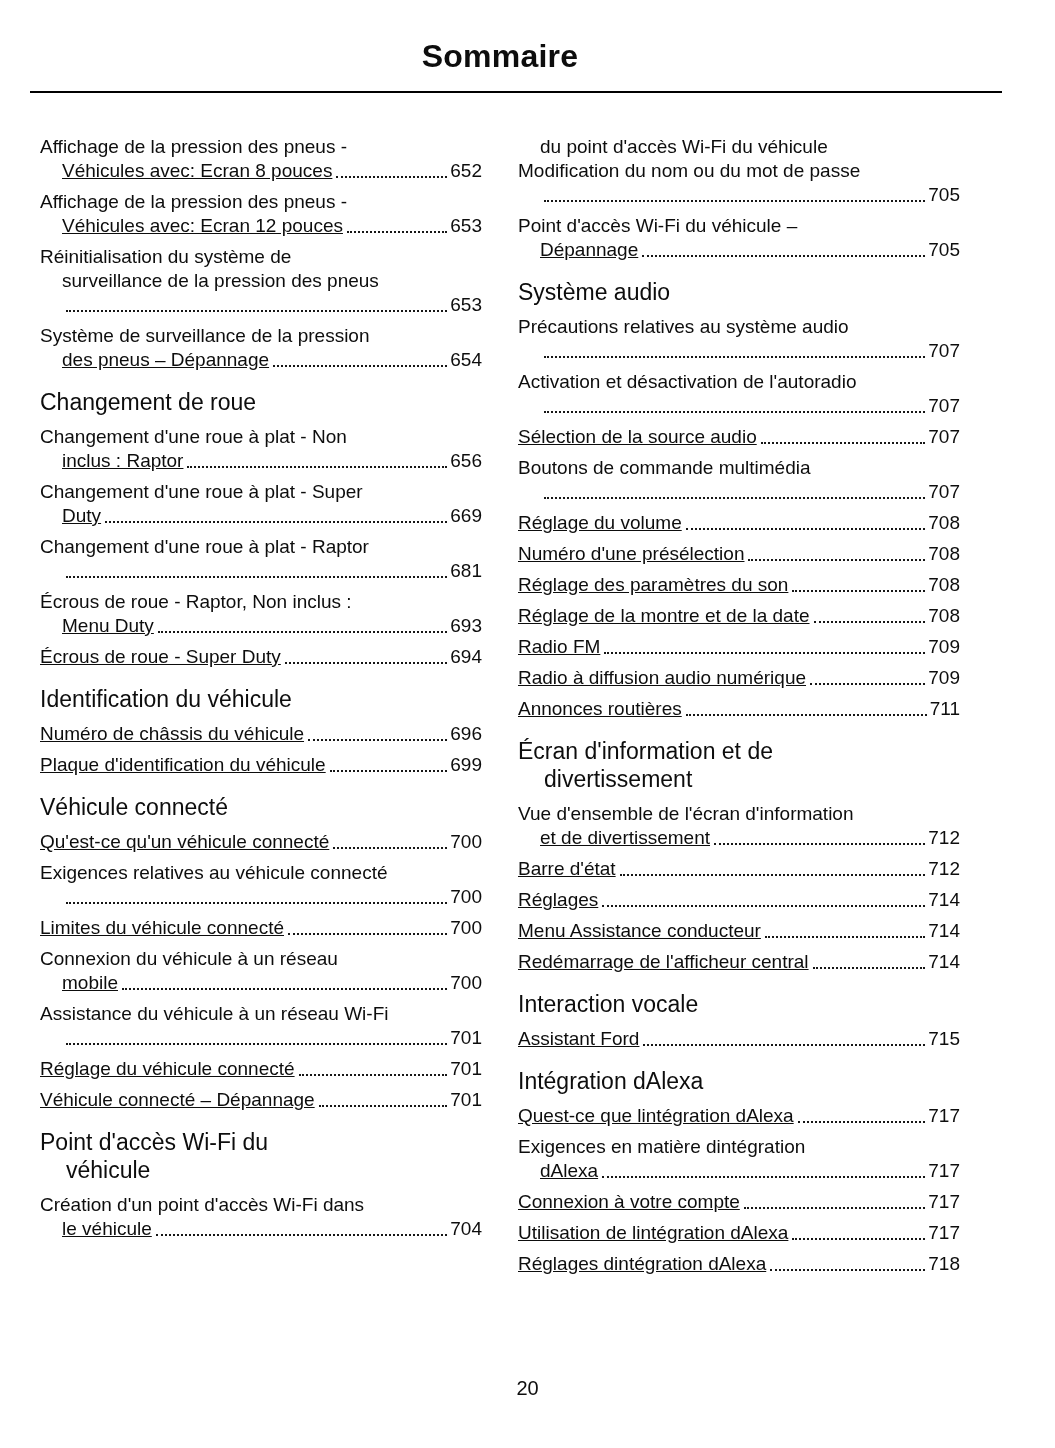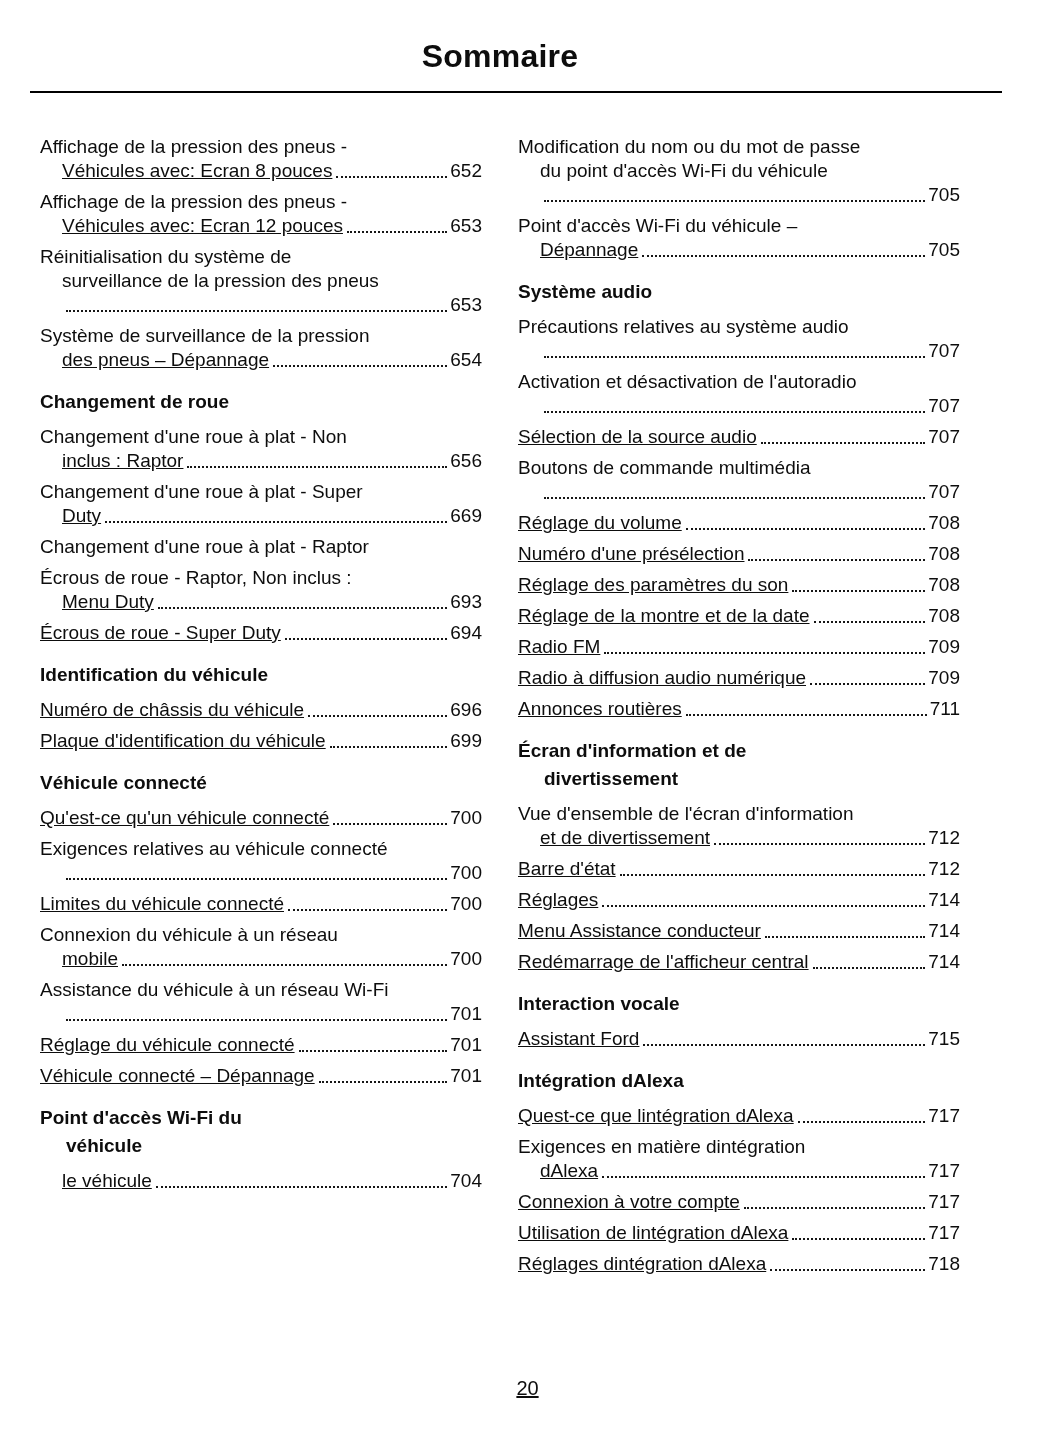--- a/index.html
+++ b/index.html
@@ -47,35 +47,34 @@
   .txt { flex: 0 0 auto; text-decoration: underline; }
   .leader {
     flex: 1 1 auto;
     min-width: 14px;
     border-bottom: 2px dotted #161616;
     align-self: flex-end;
     margin: 0 3px 5px 4px;
   }
   .pg { flex: 0 0 auto; white-space: nowrap; }
   .heading {
-    font-size: 19px;
-    font-weight: 700;
+    font-size: 23px;
+    font-weight: 400;
     line-height: 28px;
     margin: 16px 0 9px 0;
   }
   .heading-line { white-space: nowrap; }
   .cont-h { padding-left: 26px; }
   .footer {
     position: absolute;
     left: 0;
     right: 0;
     bottom: 48px;
     text-align: center;
     font-size: 20px;
-    text-decoration: underline;
   }
 </style>
 </head>
 <body>
 
 <div class="page">
   <div class="title">Sommaire</div>
   <div class="rule"></div>
   <div class="columns">
     <div class="col">
@@ -126,20 +125,25 @@
         <div class="entry">
           <div class="line">Changement d'une roue à plat - Super</div>
           <div class="line cont last">
             <span class="txt">Duty</span>
             <span class="leader"></span>
             <span class="pg">669</span>
           </div>
         </div>
         <div class="entry">
           <div class="line">Changement d'une roue à plat - Raptor</div>
+          <div class="line cont last">
+            <span class="txt"></span>
+            <span class="leader"></span>
+            <span class="pg">681</span>
+          </div>
         </div>
         <div class="entry">
           <div class="line">Écrous de roue - Raptor, Non inclus :</div>
           <div class="line cont last">
             <span class="txt">Menu Duty</span>
             <span class="leader"></span>
             <span class="pg">693</span>
           </div>
         </div>
         <div class="entry">
@@ -219,31 +223,32 @@
             <span class="txt">Véhicule connecté – Dépannage</span>
             <span class="leader"></span>
             <span class="pg">701</span>
           </div>
         </div>
         <div class="heading">
           <div class="heading-line">Point d'accès Wi-Fi du</div>
           <div class="heading-line cont-h">véhicule</div>
         </div>
         <div class="entry">
+          <div class="line">Création d'un point d'accès Wi-Fi dans</div>
           <div class="line cont last">
             <span class="txt">le véhicule</span>
             <span class="leader"></span>
             <span class="pg">704</span>
           </div>
         </div>
       </div>
     <div class="col">
         <div class="entry">
+          <div class="line cont">du point d'accès Wi-Fi du véhicule</div>
           <div class="line">Modification du nom ou du mot de passe</div>
-          <div class="line cont">du point d'accès Wi-Fi du véhicule</div>
           <div class="line cont last">
             <span class="txt"></span>
             <span class="leader"></span>
             <span class="pg">705</span>
           </div>
         </div>
         <div class="entry">
           <div class="line">Point d'accès Wi-Fi du véhicule –</div>
           <div class="line cont last">
             <span class="txt">Dépannage</span>

